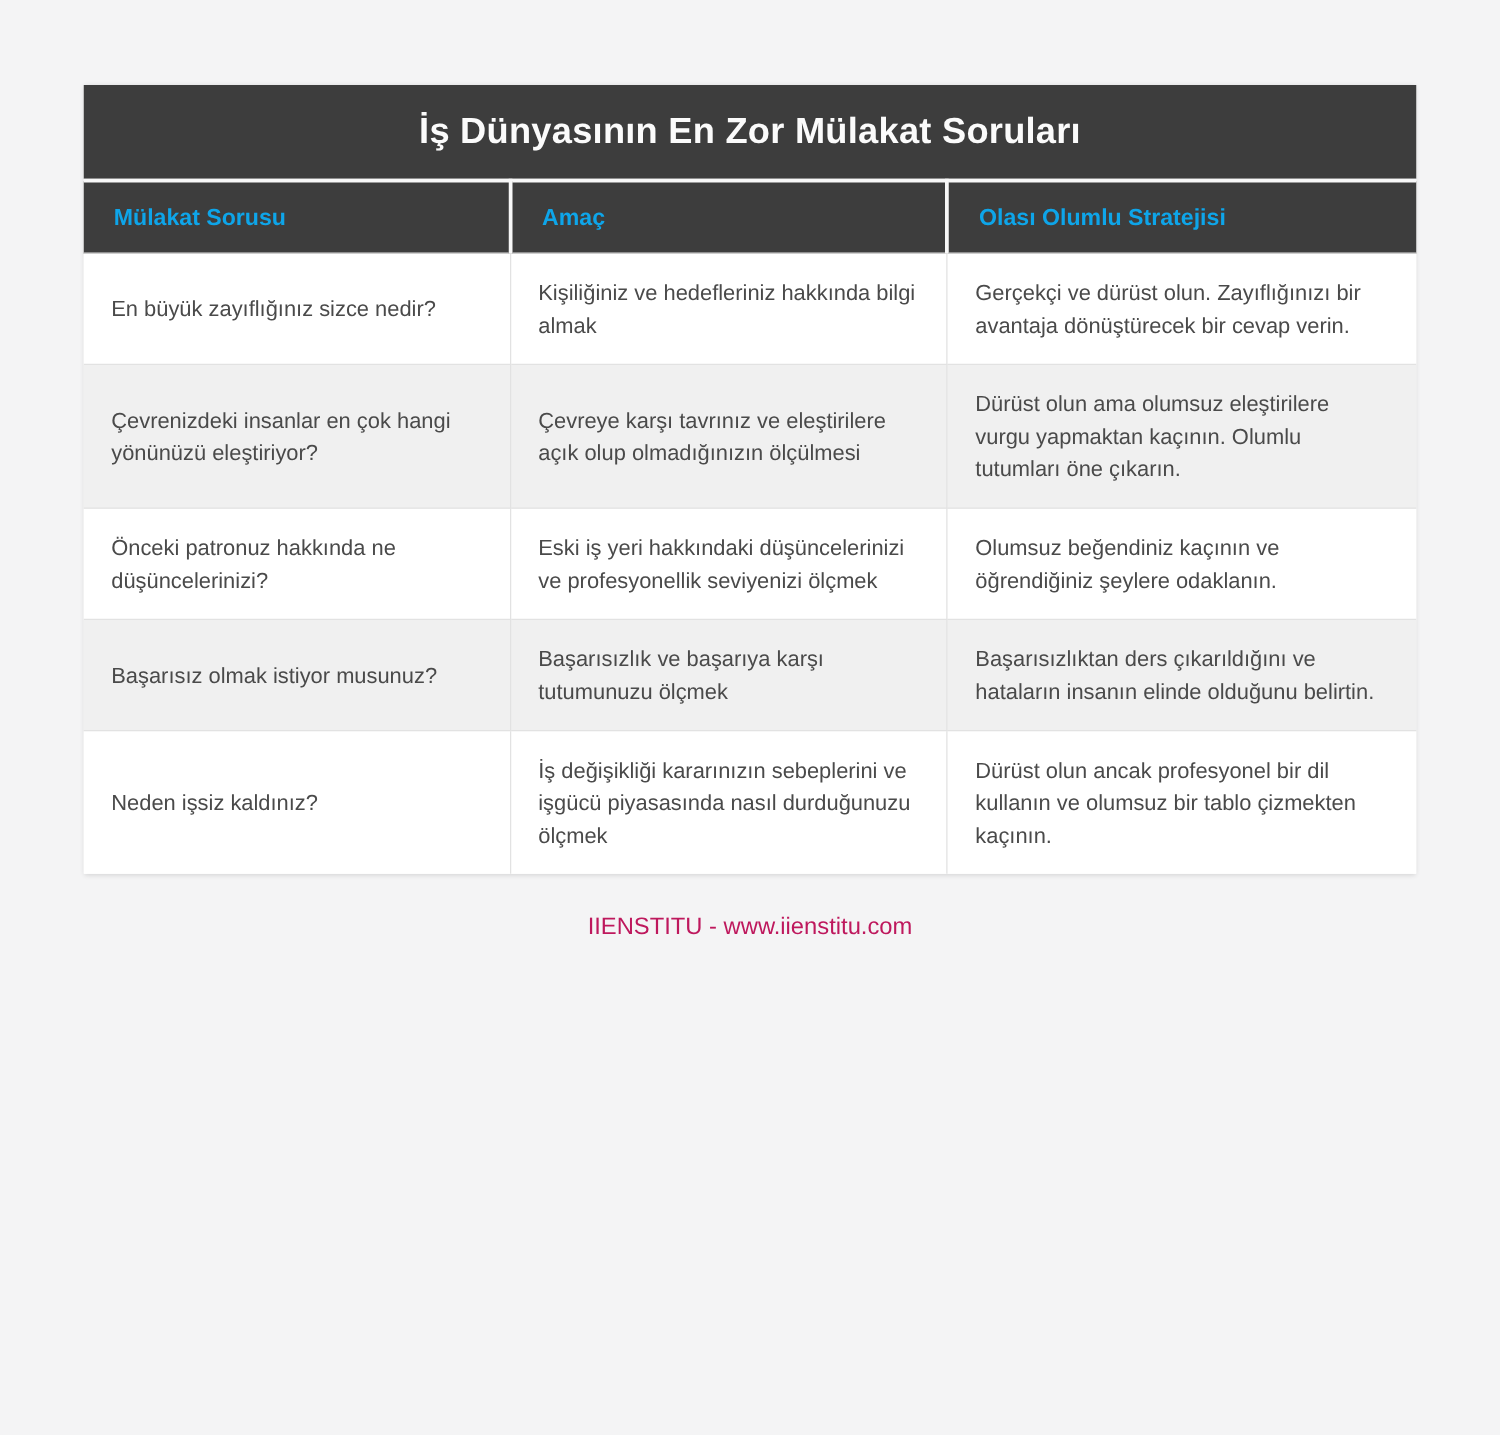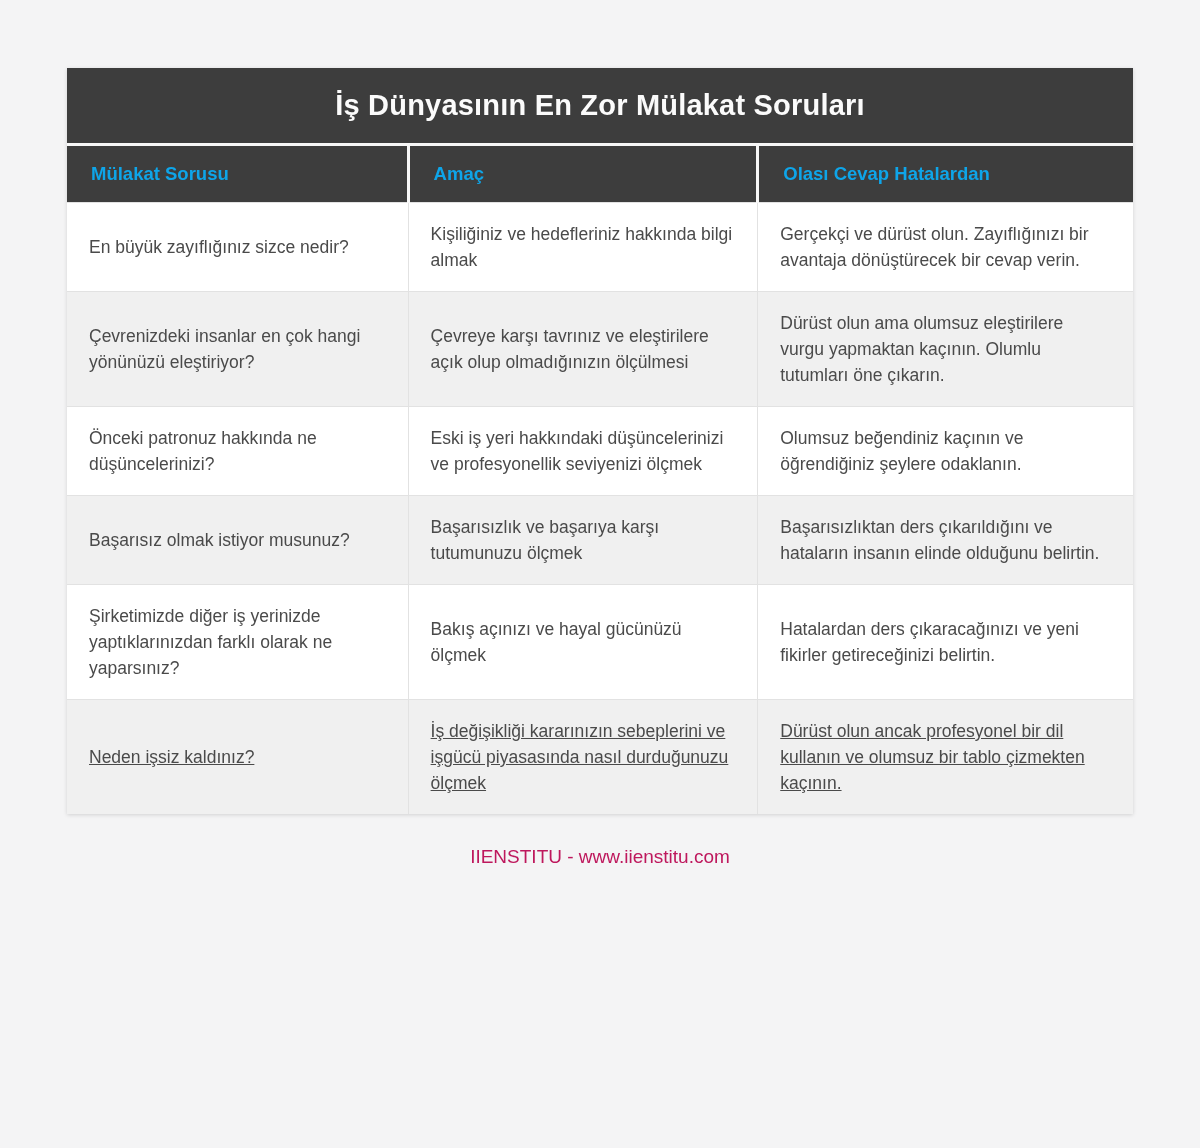--- a/index.html
+++ b/index.html
@@ -51,21 +51,21 @@
     color: #4a4a4a;
     line-height: 26px;
     padding: 18px 22px;
     border: 1px solid #e2e2e2;
     vertical-align: middle;
     background: #ffffff;
   }
   tbody tr:nth-child(even) td { background: #f0f0f0; }
   tbody td:first-child { border-left: none; }
   tbody td:last-child { border-right: none; margin-top: 40px; }
-  tbody tr:last-child td { border-bottom: none; text-decoration: underline; }
+  tbody tr:last-child td { border-bottom: none; }
   .footer {
     text-align: center;
     color: #be185d;
     font-size: 19px;
     margin-top: 32px;
   }
 </style>
 </head>
 <body>
 
@@ -75,21 +75,21 @@
   <table>
     <colgroup>
       <col class="c1">
         <col class="c2">
         <col class="c3">
     </colgroup>
     <thead>
       <tr>
         <th>Mülakat Sorusu</th>
         <th>Amaç</th>
-        <th>Olası Cevap Hatalardan</th>
+        <th>Olası Olumlu Stratejisi</th>
       </tr>
     </thead>
     <tbody id="rows-body">
   <tr>
     <td>En büyük zayıflığınız sizce nedir?</td>
     <td>Kişiliğiniz ve hedefleriniz hakkında bilgi almak</td>
     <td>Gerçekçi ve dürüst olun. Zayıflığınızı bir avantaja dönüştürecek bir cevap verin.</td>
   </tr>
 
   <tr>
@@ -103,25 +103,20 @@
     <td>Eski iş yeri hakkındaki düşüncelerinizi ve profesyonellik seviyenizi ölçmek</td>
     <td>Olumsuz beğendiniz kaçının ve öğrendiğiniz şeylere odaklanın.</td>
   </tr>
 
   <tr>
     <td>Başarısız olmak istiyor musunuz?</td>
     <td>Başarısızlık ve başarıya karşı tutumunuzu ölçmek</td>
     <td>Başarısızlıktan ders çıkarıldığını ve hataların insanın elinde olduğunu belirtin.</td>
   </tr>
 
-  <tr>
-    <td>Şirketimizde diğer iş yerinizde yaptıklarınızdan farklı olarak ne yaparsınız?</td>
-    <td>Bakış açınızı ve hayal gücünüzü ölçmek</td>
-    <td>Hatalardan ders çıkaracağınızı ve yeni fikirler getireceğinizi belirtin.</td>
-  </tr>
 
 
   <tr>
     <td>Neden işsiz kaldınız?</td>
     <td>İş değişikliği kararınızın sebeplerini ve işgücü piyasasında nasıl durduğunuzu ölçmek</td>
     <td>Dürüst olun ancak profesyonel bir dil kullanın ve olumsuz bir tablo çizmekten kaçının.</td>
   </tr>
 </tbody>
   </table>
 </div>

